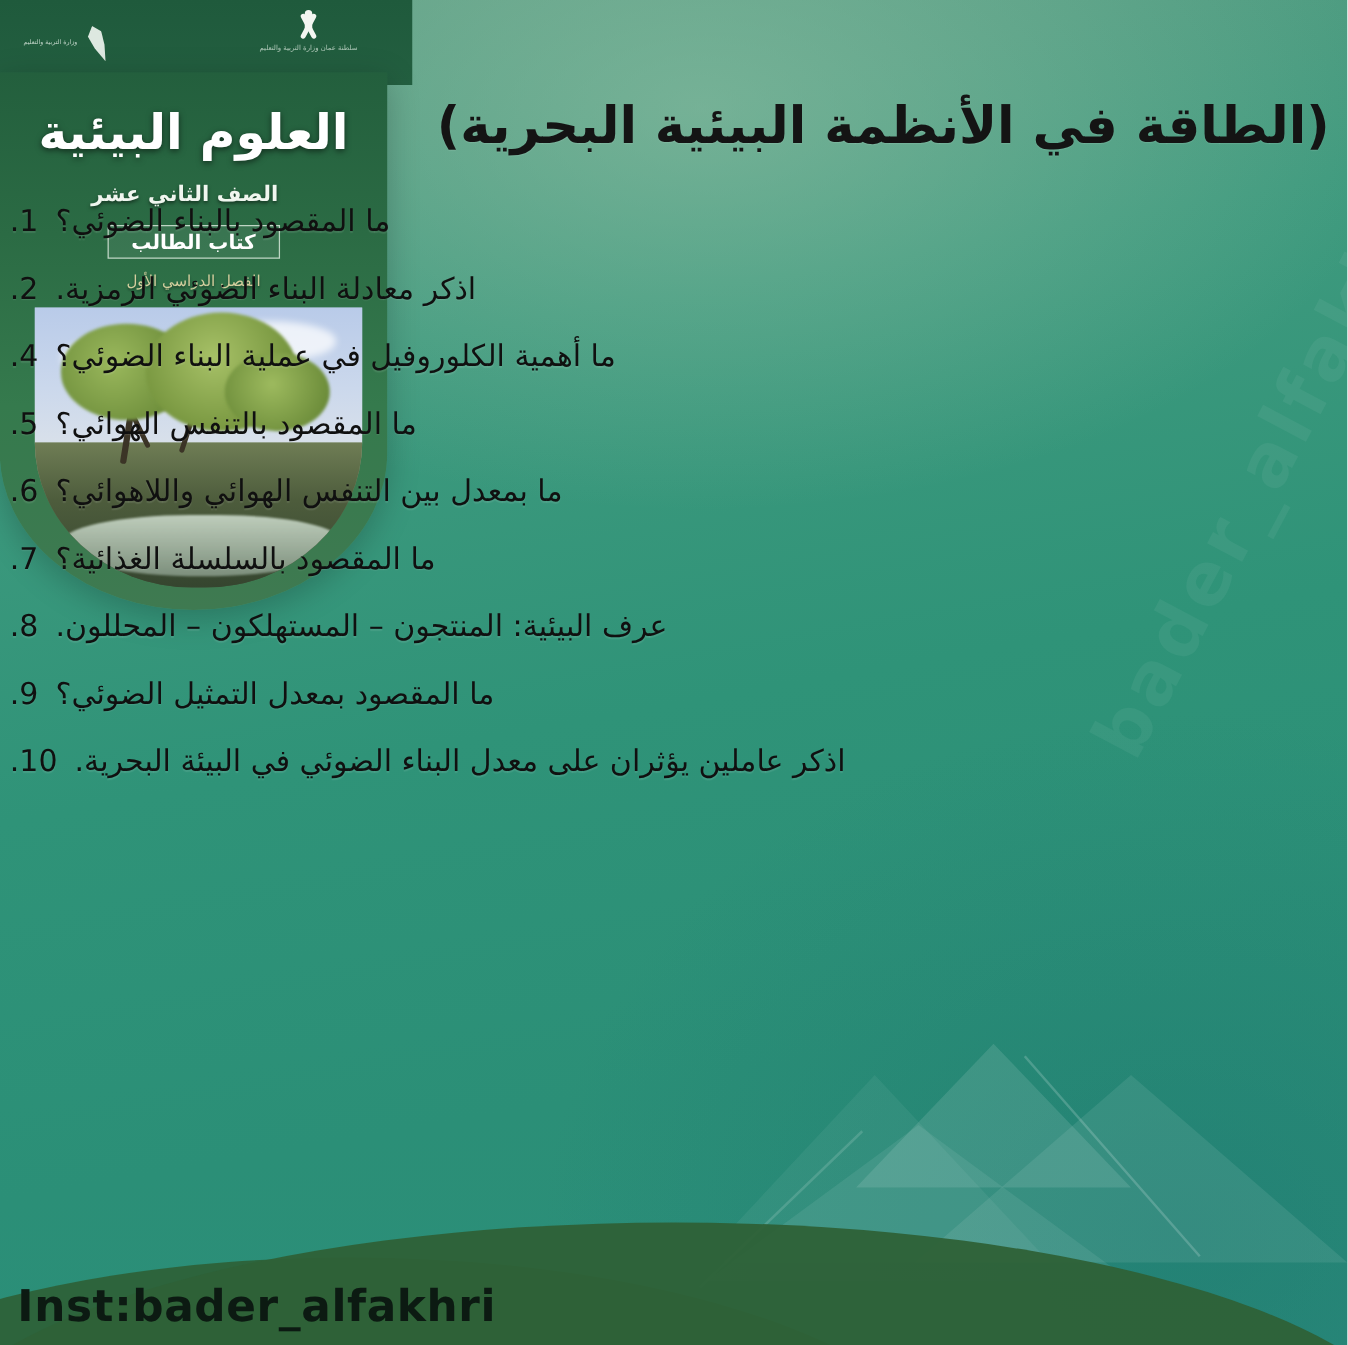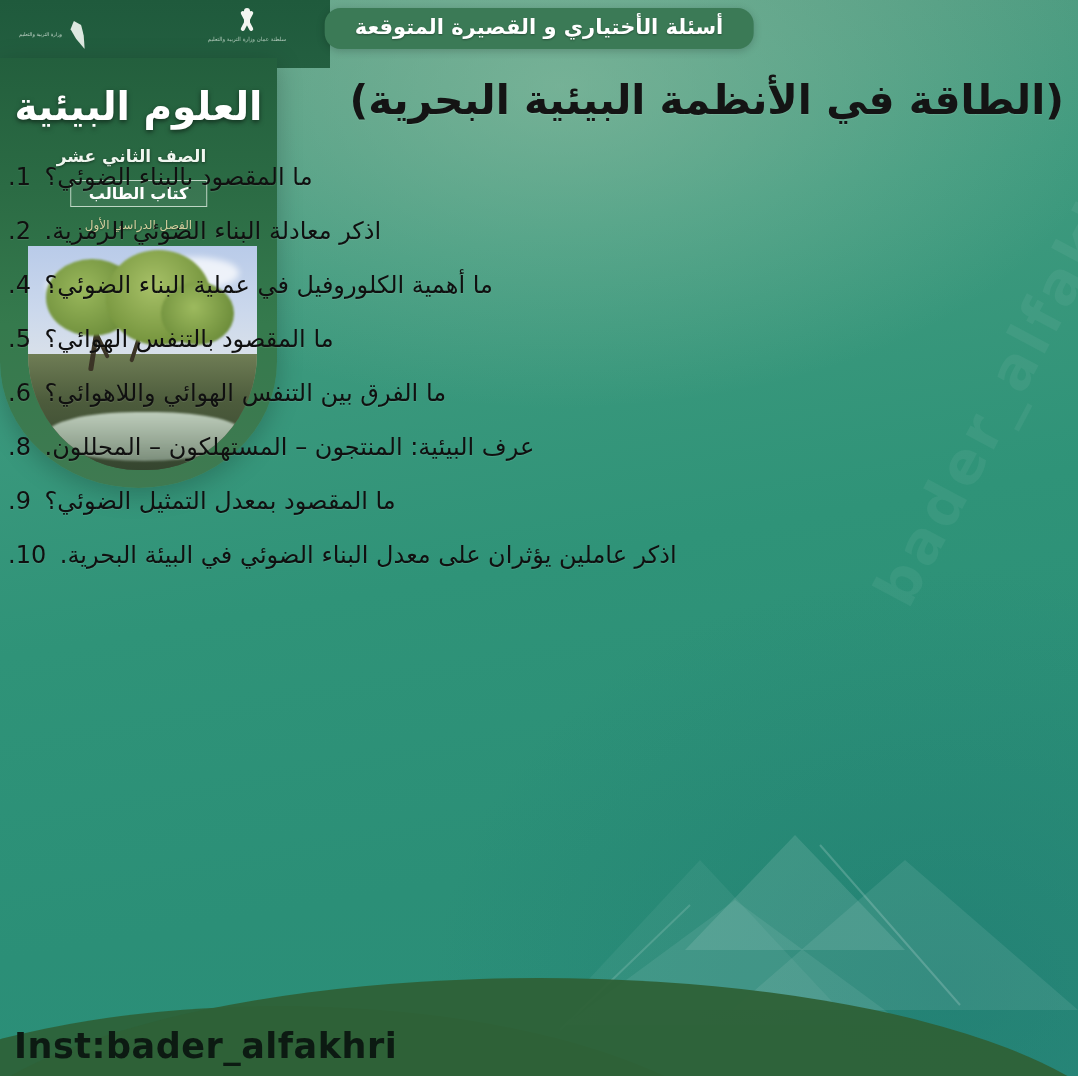--- a/index.html
+++ b/index.html
@@ -74,21 +74,21 @@
     position:absolute; left:10px; top:0; width:6px; height:16px;
     background:#f3f6f1; border-radius:3px 3px 1px 1px;
   }
   .logo-right .rtxt {
     font-size:5.5px; color:#cfe0d4; line-height:1.25; text-align:center;
     opacity:.8; white-space:nowrap;
   }
 
   
   .book {
-    position:absolute; left:0; top:58px; width:277px; height:430px;
+    position:absolute; left:0; top:58px; width:310px; height:430px;
     background:linear-gradient(180deg,#235f3d 0%, #2b6b44 30%, #357a4d 62%, #3f7a51 100%);
     border-radius:0 0 58% 58% / 0 0 34% 34%;
     overflow:hidden;
     box-shadow:0 6px 26px rgba(0,0,0,.22);
   }
   .book-title {
     position:absolute; top:26px; left:0; right:0;
     text-align:center;
     font-size:39px; font-weight:bold; color:#ffffff;
     letter-spacing:1px;
@@ -241,23 +241,20 @@
       <div class="ph-trunk" style="left:26%;bottom:44%;width:5px;height:34%;transform:rotate(9deg);"></div>
       <div class="ph-trunk" style="left:34%;bottom:50%;width:4px;height:24%;transform:rotate(-26deg);"></div>
       <div class="ph-trunk" style="left:44%;bottom:48%;width:4px;height:22%;transform:rotate(18deg);"></div>
 
       <div class="ph-canopy" style="left:8%;top:6%;width:40%;height:34%;background:radial-gradient(circle at 40% 40%, #9ab85c 0%, #6f8f3c 70%, #5a7a30 100%);"></div>
       <div class="ph-canopy" style="left:34%;top:2%;width:46%;height:42%;background:radial-gradient(circle at 45% 38%, #a7c167 0%, #77963f 68%, #5f7f32 100%);"></div>
       <div class="ph-canopy" style="left:58%;top:16%;width:32%;height:28%;background:radial-gradient(circle at 45% 40%, #9dba5e 0%, #6f8f3c 72%, #5a7a30 100%);"></div>
     </div>
   </div>
 
-  <div class="badge">
-    <div class="badge-text">أسئلة الأختياري و القصيرة المتوقعة</div>
-  </div>
 
   <div class="main-title">(الطاقة في الأنظمة البيئية البحرية)</div>
 
   <div class="qlist">
     <div class="q">
       <span>ما المقصود بالبناء الضوئي؟</span>
       <span class="num">1.</span>
     </div>
     <div class="q">
       <span>اذكر معادلة البناء الضوئي الرمزية.</span>
@@ -265,22 +262,26 @@
     </div>
     <div class="q">
       <span>ما أهمية الكلوروفيل في عملية البناء الضوئي؟</span>
       <span class="num">4.</span>
     </div>
     <div class="q">
       <span>ما المقصود بالتنفس الهوائي؟</span>
       <span class="num">5.</span>
     </div>
     <div class="q">
-      <span>ما الفرق بين التنفس الهوائي واللاهوائي؟</span>
+      <span>ما بمعدل بين التنفس الهوائي واللاهوائي؟</span>
       <span class="num">6.</span>
+    </div>
+    <div class="q">
+      <span>ما المقصود بالسلسلة الغذائية؟</span>
+      <span class="num">7.</span>
     </div>
     <div class="q">
       <span>عرف البيئية: المنتجون – المستهلكون – المحللون.</span>
       <span class="num">8.</span>
     </div>
     <div class="q">
       <span>ما المقصود بمعدل التمثيل الضوئي؟</span>
       <span class="num">9.</span>
     </div>
     <div class="q">

